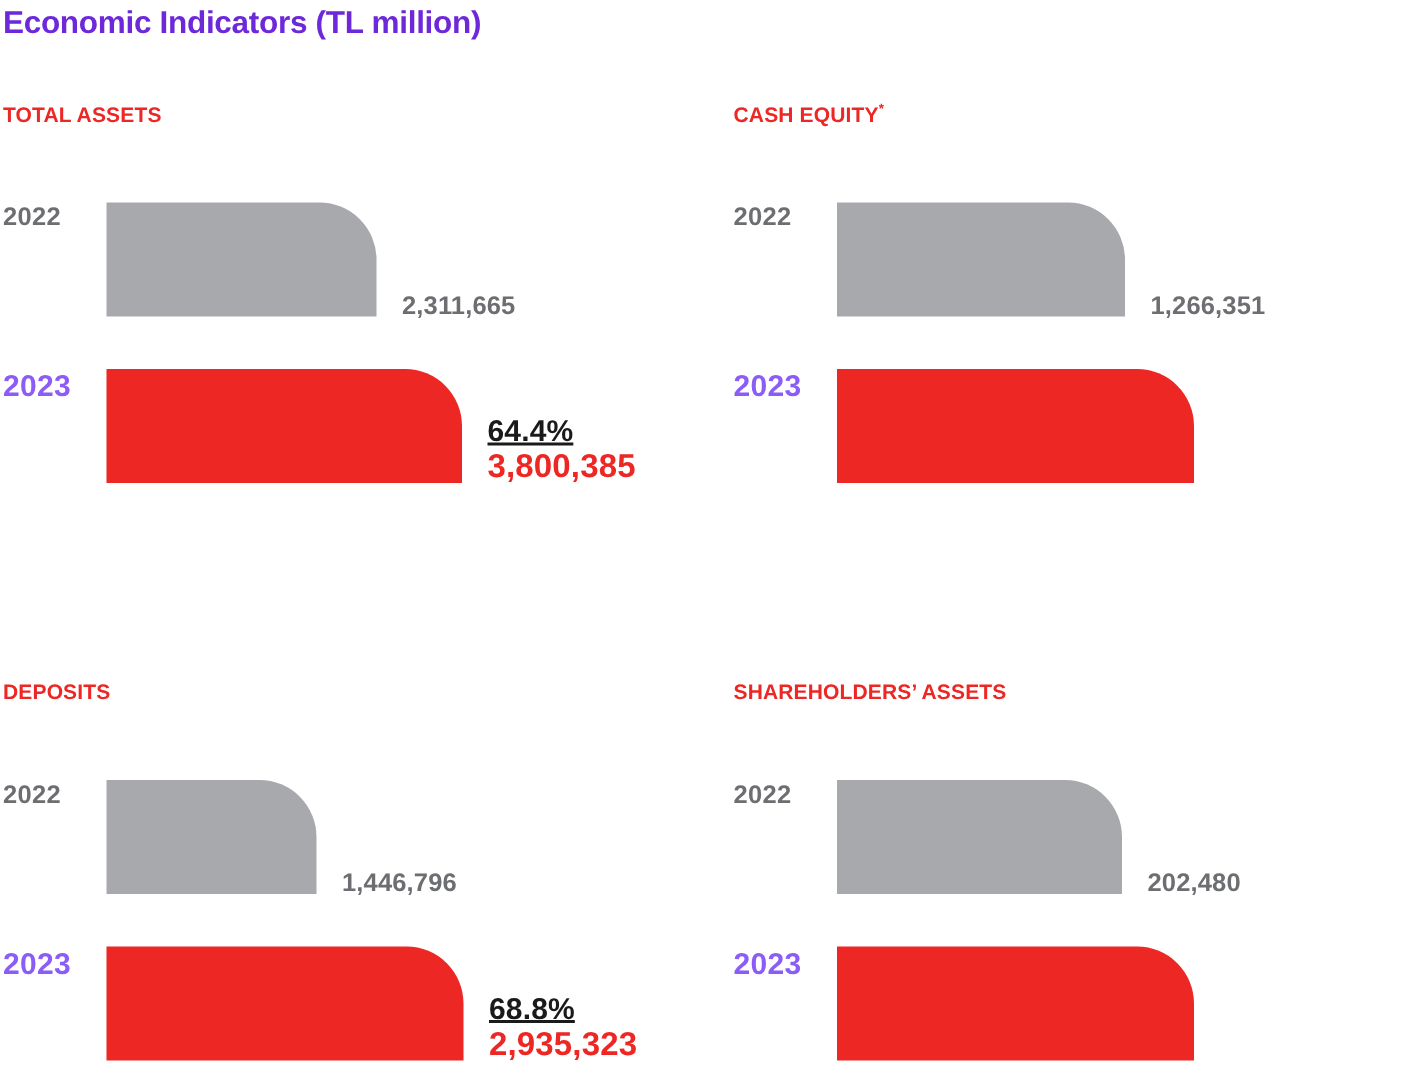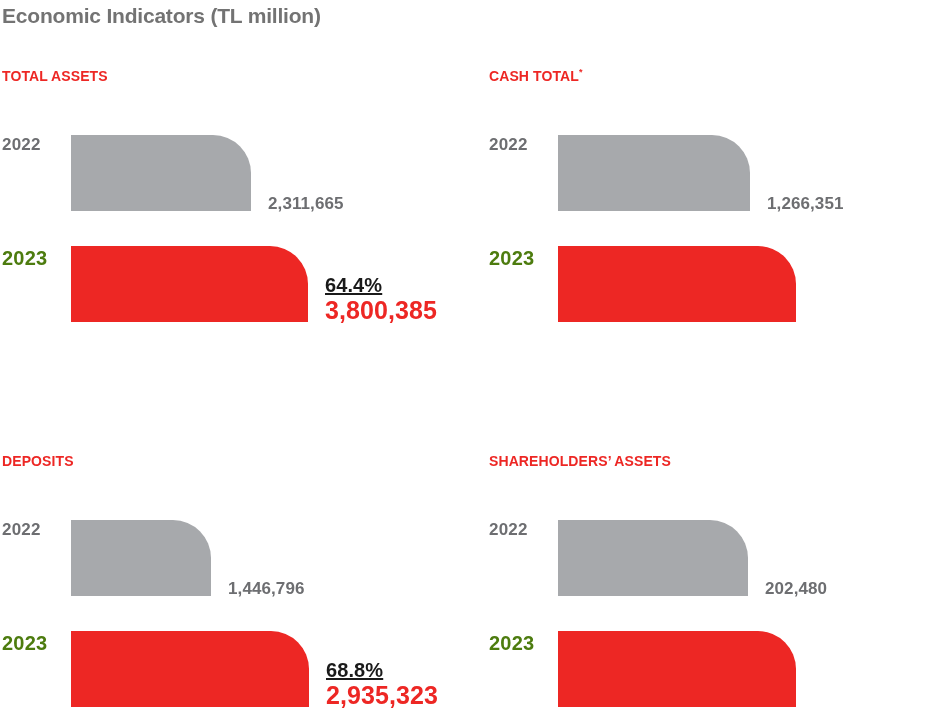--- a/index.html
+++ b/index.html
@@ -16,21 +16,21 @@
     font-family: "Liberation Sans", sans-serif;
     -webkit-font-smoothing: antialiased;
   }
 
   #page-title {
     position: absolute;
     left: 2px;
     top: 4px;
     font-size: 21px;
     font-weight: bold;
-    color: #737373;
+    color: #6d28d9;
     letter-spacing: -0.2px;
     white-space: nowrap;
   }
 
   .panel {
     position: absolute;
     width: 452px;
   }
   .panel-col-left  { left: 0px; }
   .panel-col-right { left: 487px; }
@@ -73,21 +73,21 @@
     top: 1px;
     font-size: 17px;
     font-weight: bold;
     color: #6D6E71;
     letter-spacing: 0.2px;
   }
   .year-2023 .year-tag {
     top: 2px;
     font-size: 20px;
     font-weight: bold;
-    color: #4d7c0f;
+    color: #8b5cf6;
     letter-spacing: 0.2px;
   }
 
   .bar {
     position: absolute;
     left: 71px;
     top: 0;
     height: 76px;
     border-radius: 0 38px 0 0;
   }
@@ -114,21 +114,21 @@
   .value-2023-block .pct {
     display: block;
     font-size: 20px;
     font-weight: bold;
     color: #1A1A1A;
     letter-spacing: 0.1px;
     text-decoration: underline;
   }
   .value-2023-block .amt {
     display: block;
-    font-size: 25px;
+    font-size: 22px;
     font-weight: bold;
     color: #ED2724;
     letter-spacing: 0.1px;
   }
 </style>
 </head>
 <body>
 
 <div id="page-title">Economic Indicators (TL million)</div>
 
@@ -145,21 +145,21 @@
     <span class="year-tag">2023</span>
     <div class="bar bar-2023" style="width: 237px;"></div>
     <span class="value-2023-block" style="left: 325px;">
       <span class="pct">64.4%</span>
       <span class="amt">3,800,385</span>
     </span>
   </div>
 </div>
 
 <div class="panel panel-col-right panel-row-top">
-  <div class="panel-label"><span>CASH TOTAL</span><span class="sup">*</span></div>
+  <div class="panel-label"><span>CASH EQUITY</span><span class="sup">*</span></div>
 
   <div class="bar-group year-2022">
     <span class="year-tag">2022</span>
     <div class="bar bar-2022" style="width: 192px;"></div>
     <span class="value-2022" style="left: 280px;">1,266,351</span>
   </div>
 
   <div class="bar-group year-2023">
     <span class="year-tag">2023</span>
     <div class="bar bar-2023" style="width: 238px;"></div>

